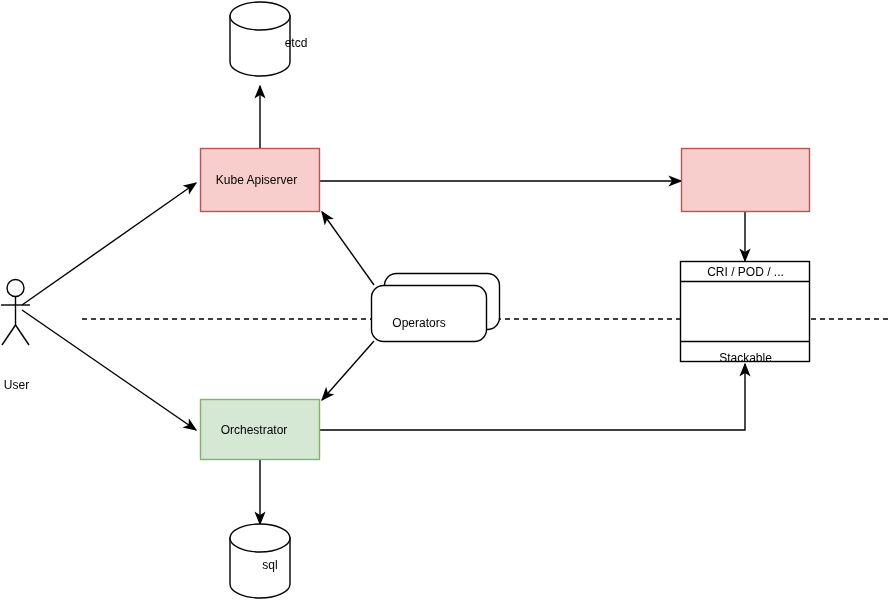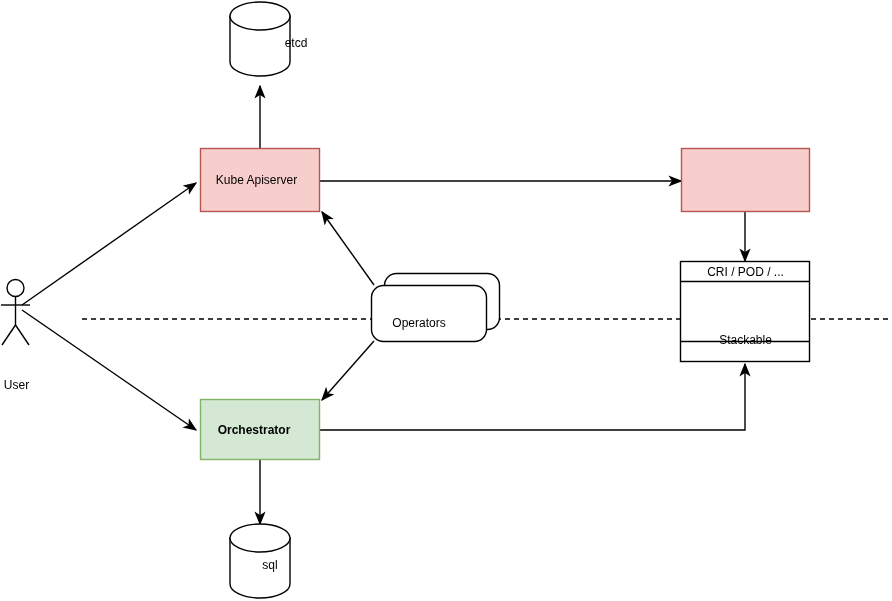--- a/index.html
+++ b/index.html
@@ -114,22 +114,22 @@
 
   <div class="actor-label" style="left:0px; top:346px; width:33px;">User</div>
 
   <div class="node-label" style="left:230px; top:28px; width:60px; height:30px;margin-left:36px;">etcd</div>
 
   <div class="node-label" style="left:230px; top:550px; width:80px; height:30px;">sql</div>
 
   <div class="node-label" style="left:200px; top:149px; width:113px; height:63px;">Kube Apiserver</div>
 
 
-  <div class="node-label" style="left:200px; top:400px; width:108px; height:60px;font-weight:bold;">Orchestrator</div>
+  <div class="node-label" style="left:200px; top:400px; width:108px; height:60px;">Orchestrator</div>
 
   <div class="node-label" style="left:371px; top:295px; width:96px; height:56px;">Operators</div>
 
   <div class="node-label" style="left:681px; top:262px; width:129px; height:20px;">CRI / POD / ...</div>
 
 
-  <div class="node-label" style="left:681px; top:330px; width:129px; height:20px;">Stackable</div>
+  <div class="node-label" style="left:681px; top:348px; width:129px; height:20px;">Stackable</div>
 
 </div>
 
 </body></html>

